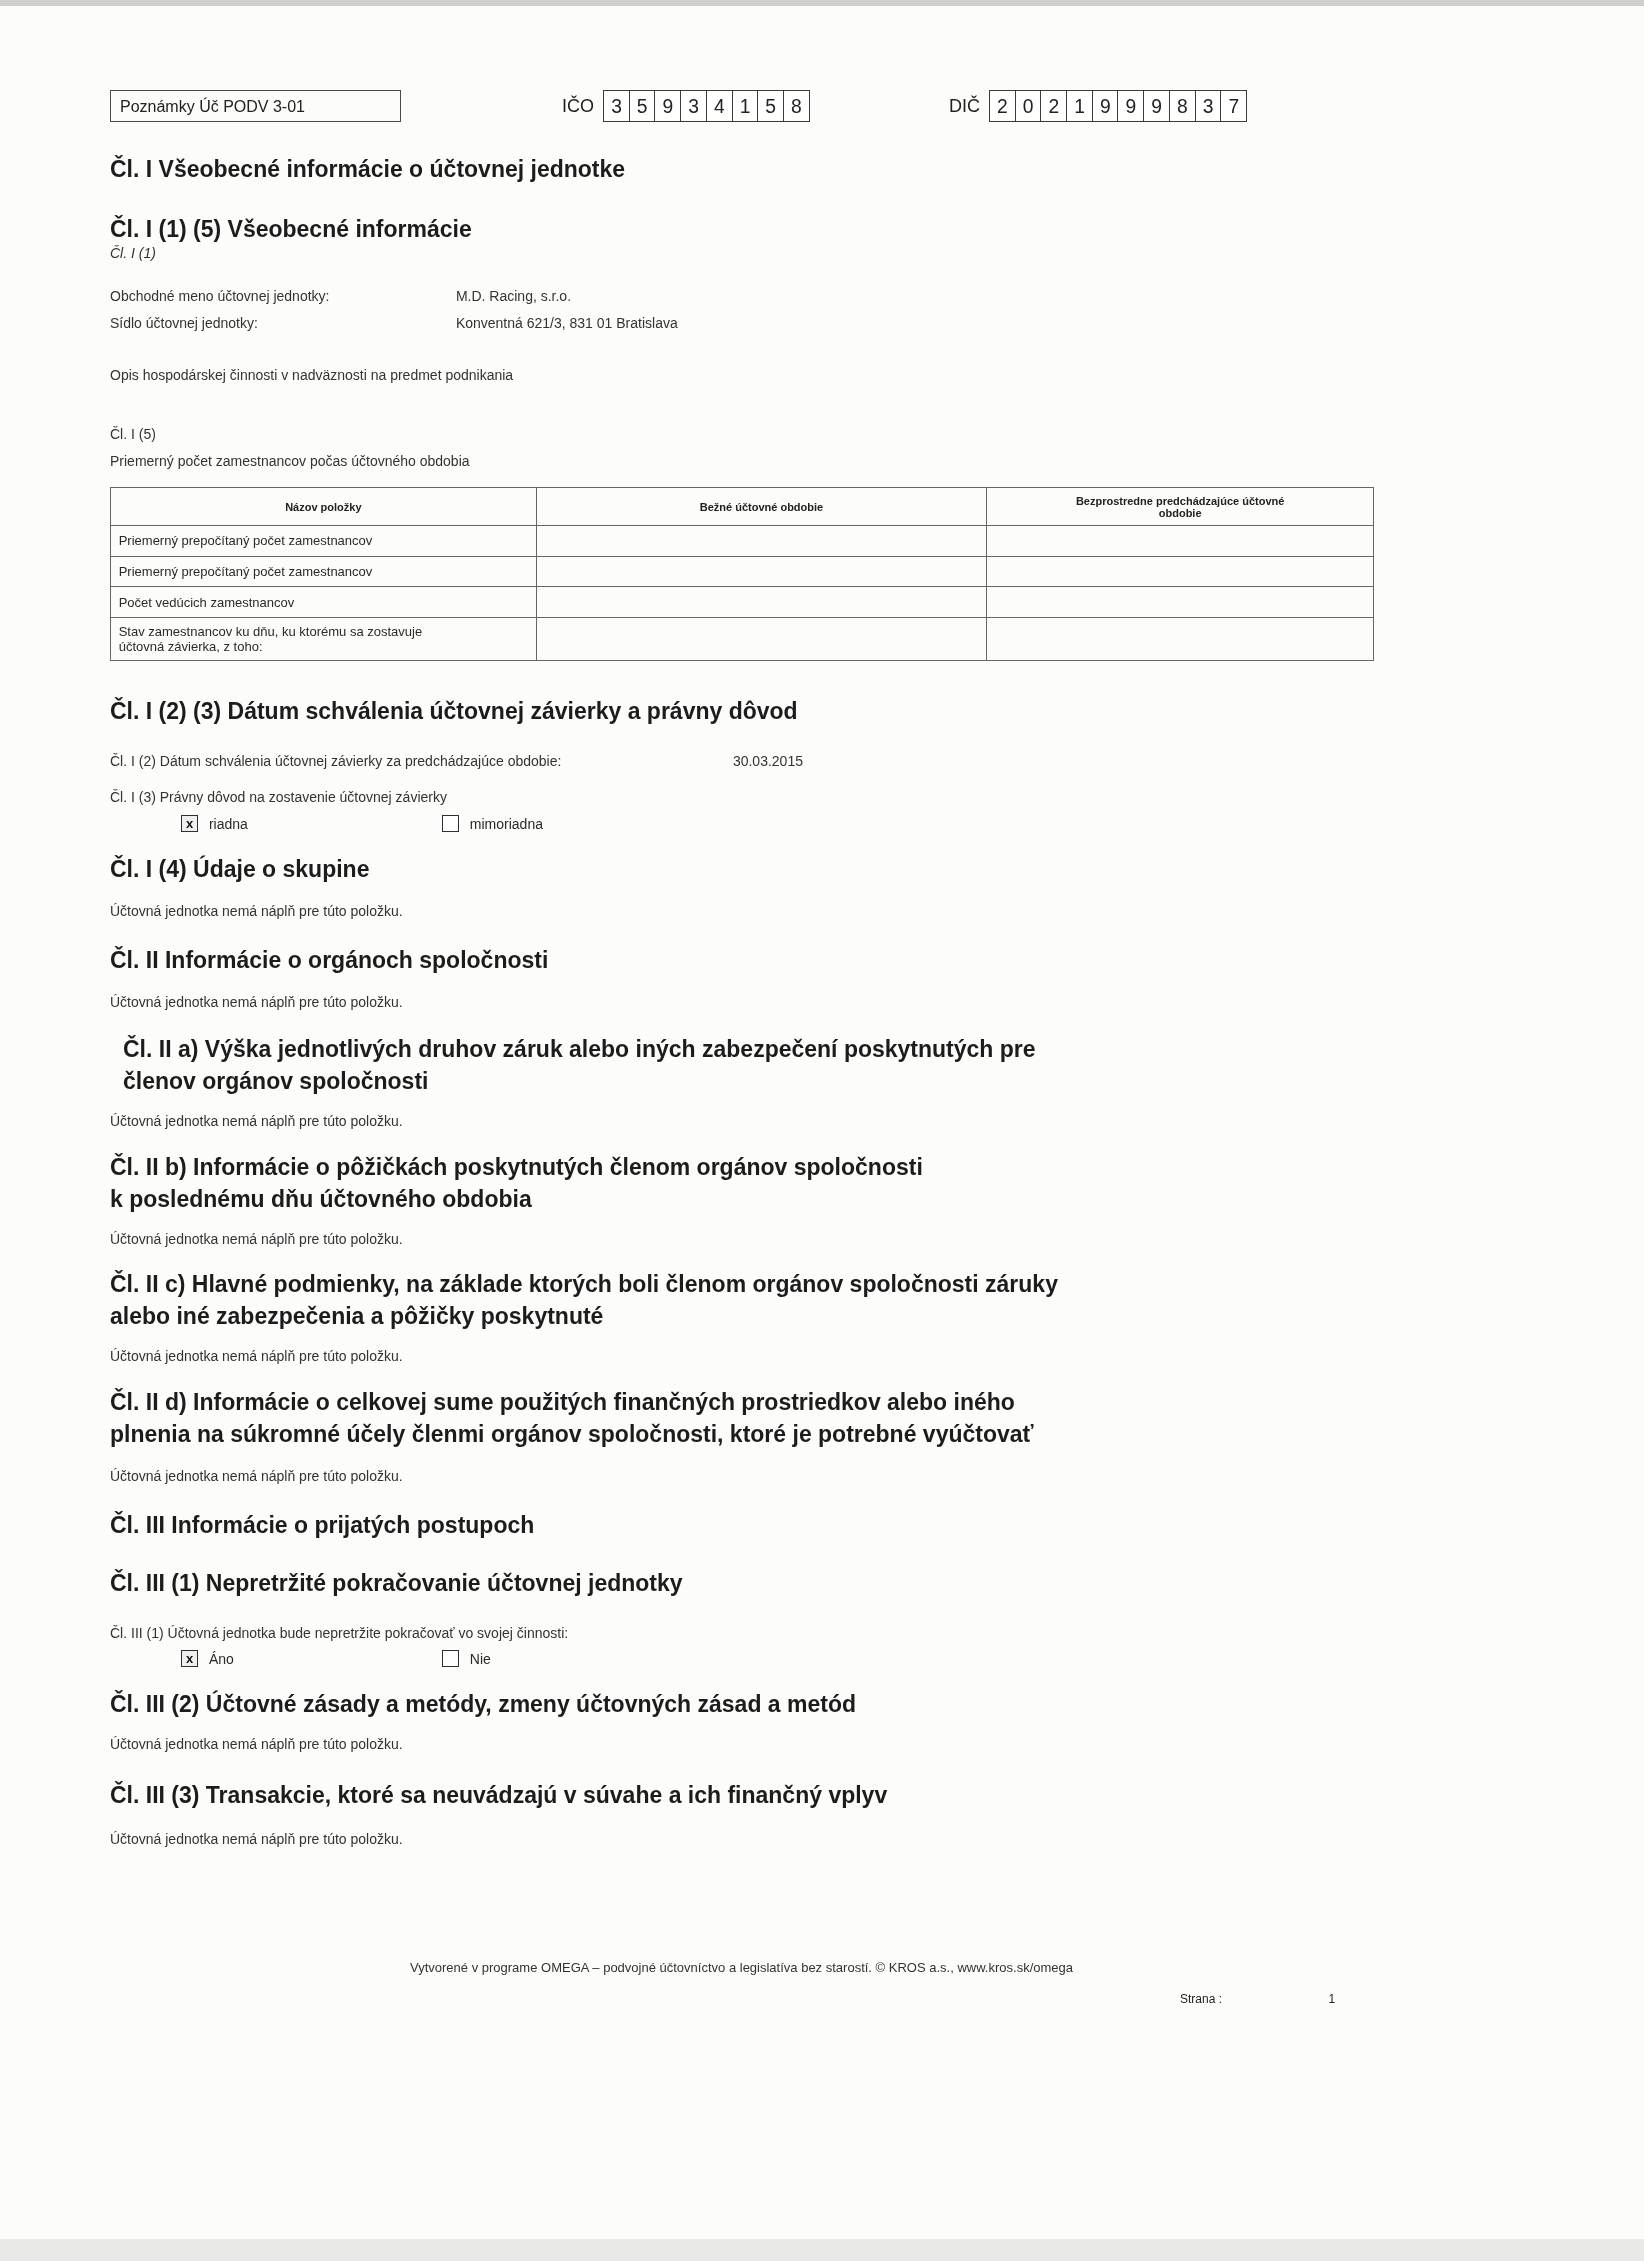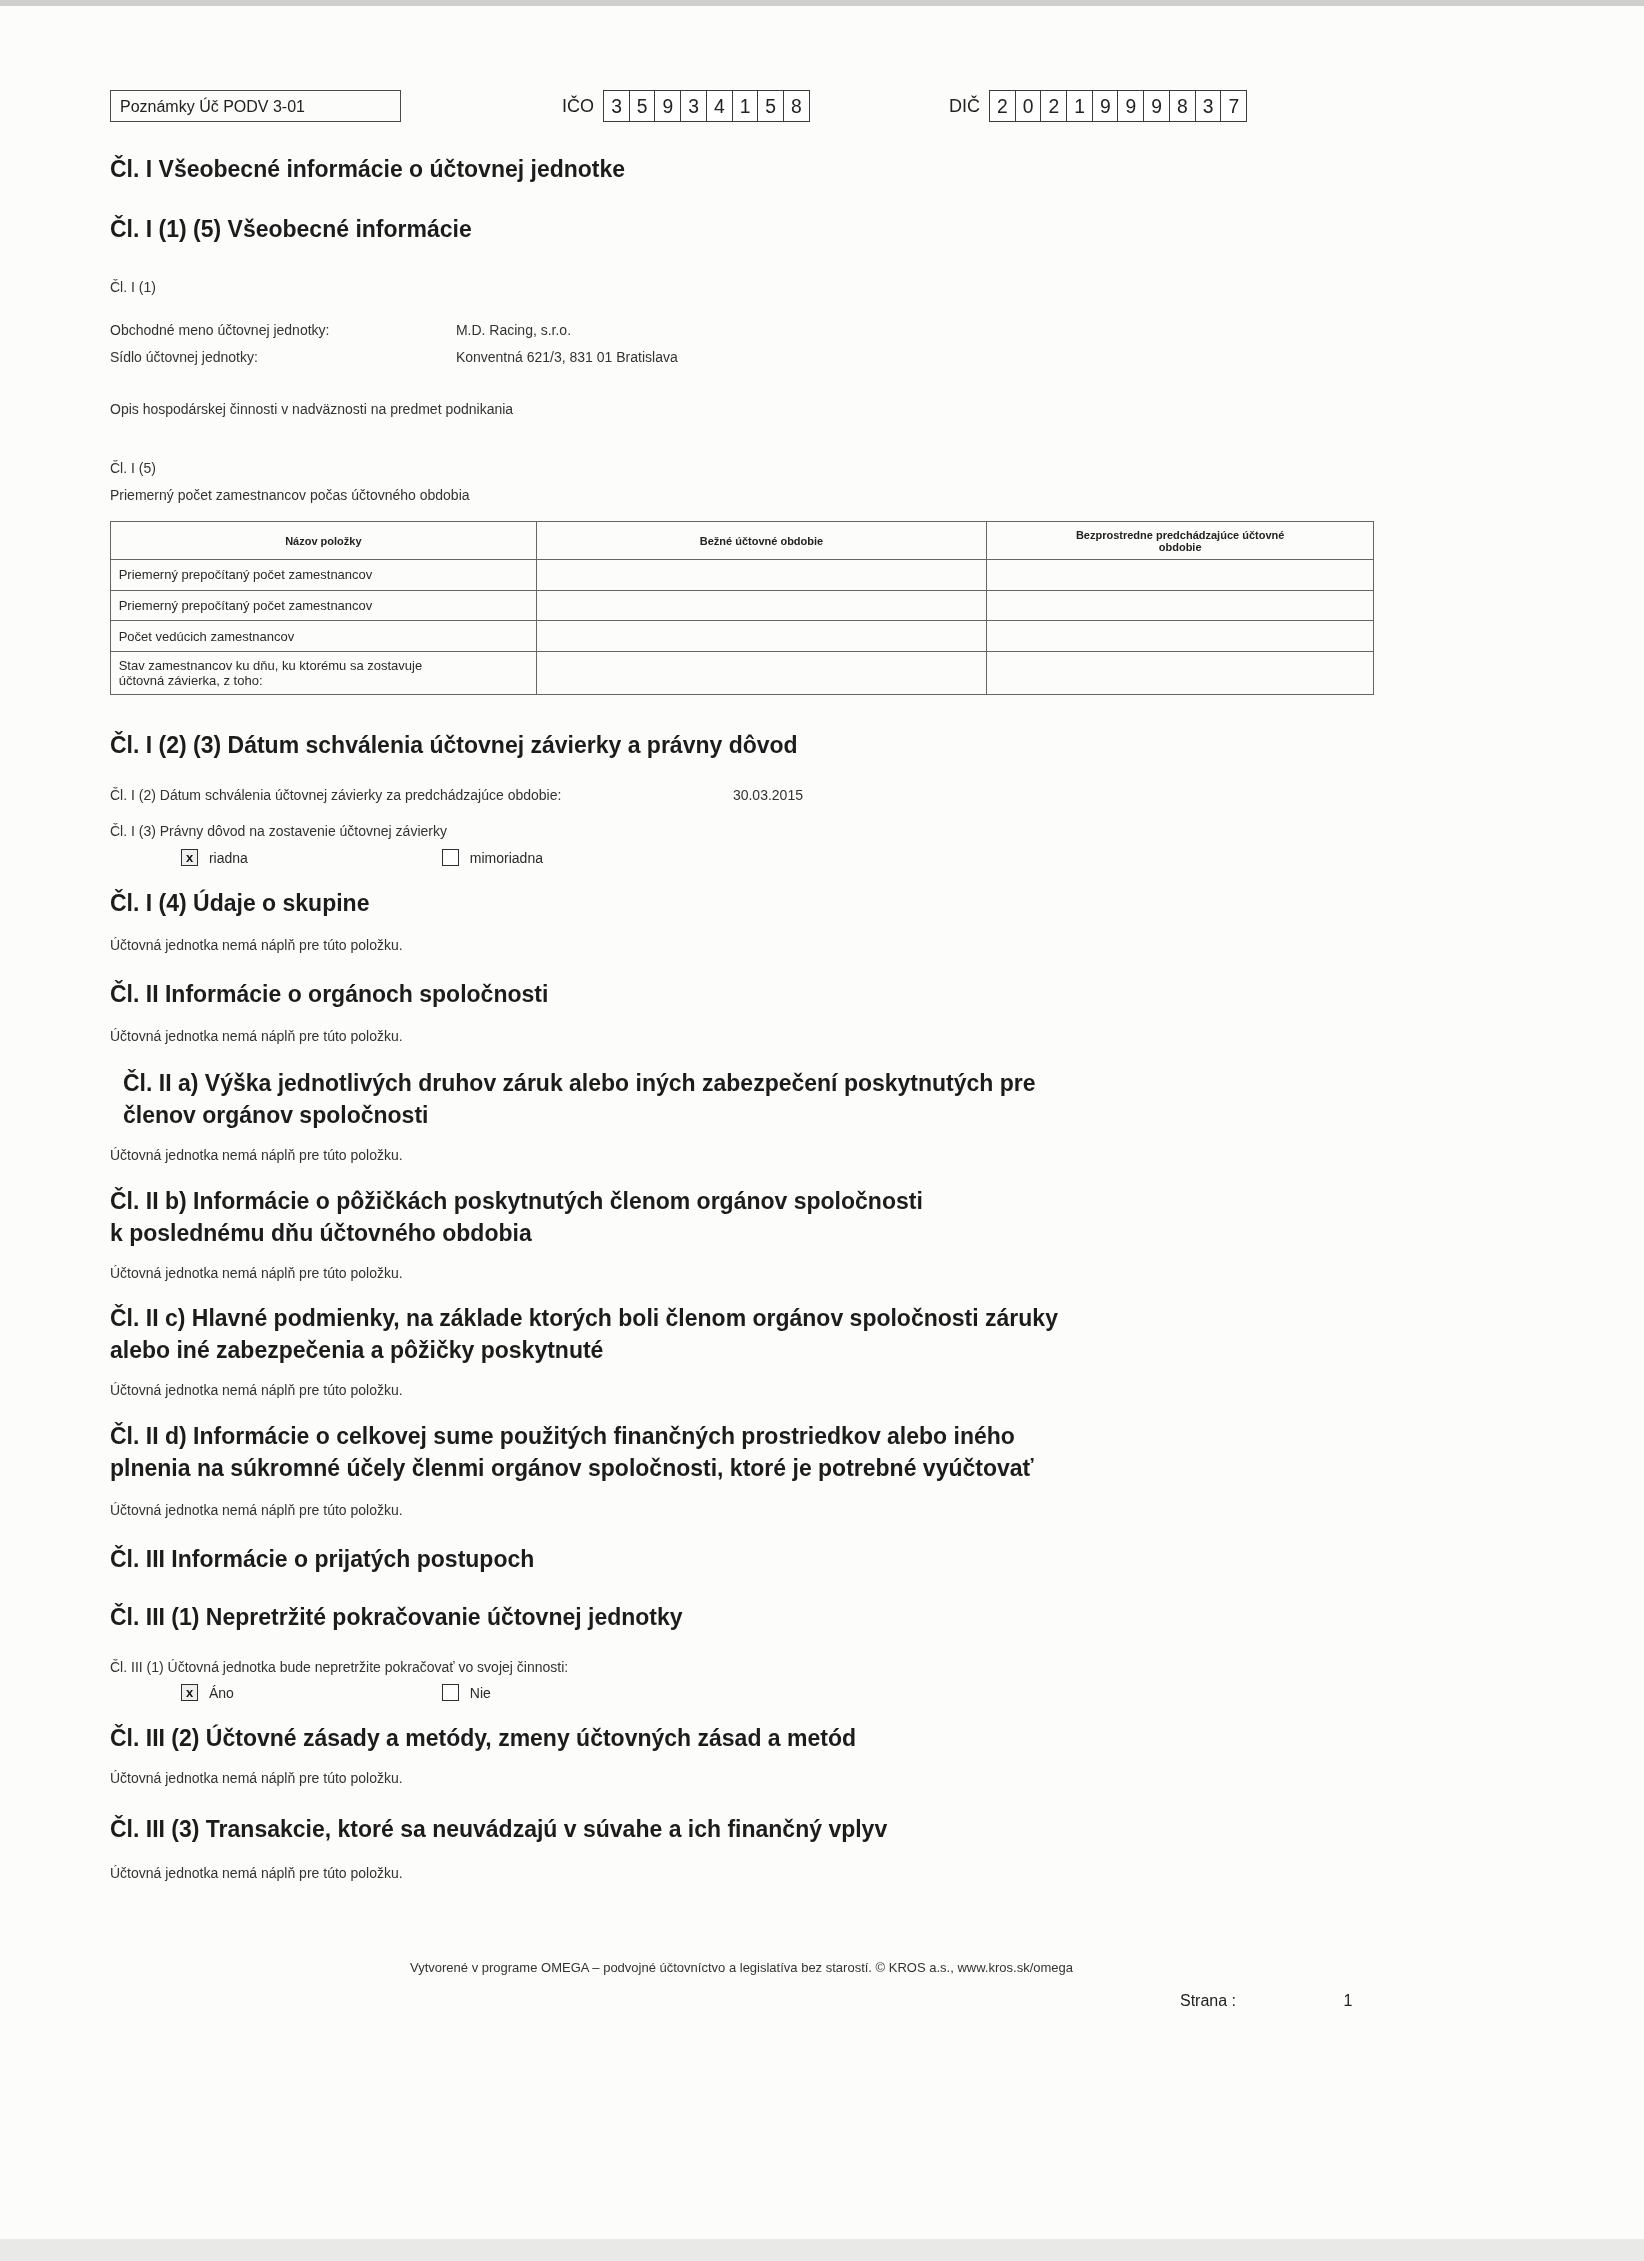--- a/index.html
+++ b/index.html
@@ -75,21 +75,21 @@
   .cb-box {
     display:inline-block; width:17.4px; height:17.4px; border:1.3px solid #2f2f2f;
     text-align:center; line-height:16px; font-size:13px; font-weight:700;
     vertical-align:middle; margin-right:7.7px; background:#fff; box-sizing:border-box;
     color:#111;
   }
   .cb-box.checked { background:#efefef; }
   .cb-label { font-size:14px; vertical-align:middle; }
 
   
-  .footer-strana { position:absolute; left:1180px; top:1992px; font-size:16px; color:#222; }
+  .footer-strana { position:absolute; left:1180px; top:1992px; font-size:12px; color:#222; }
   .footer-strana .num { margin-left:103px; }
   .credit {
     position:absolute; top:1960px; left:0; width:1483px; text-align:center;
     font-size:13px; color:#333;
   }
 </style>
 </head>
 <body>
 
 <div class="page">
@@ -121,21 +121,21 @@
       <span class="cell">9</span>
       <span class="cell">8</span>
       <span class="cell">3</span>
       <span class="cell">7</span>
     </span>
   </div>
 
   <div class="h-major mt-h1">Čl. I Všeobecné informácie o účtovnej jednotke</div>
   <div class="h-major mt-h2">Čl. I (1) (5) Všeobecné informácie</div>
 
-  <div class="small" style="margin-top:34px;">Čl. I (1)</div>
+  <div class="small" style="font-style:italic;">Čl. I (1)</div>
 
   <div class="small kv" style="margin-top:27px;">
     <span class="k">Obchodné meno účtovnej jednotky:</span>
     <span>M.D. Racing, s.r.o.</span>
   </div>
   <div class="small kv">
     <span class="k">Sídlo účtovnej jednotky:</span>
     <span>Konventná 621/3, 831 01 Bratislava</span>
   </div>
 

